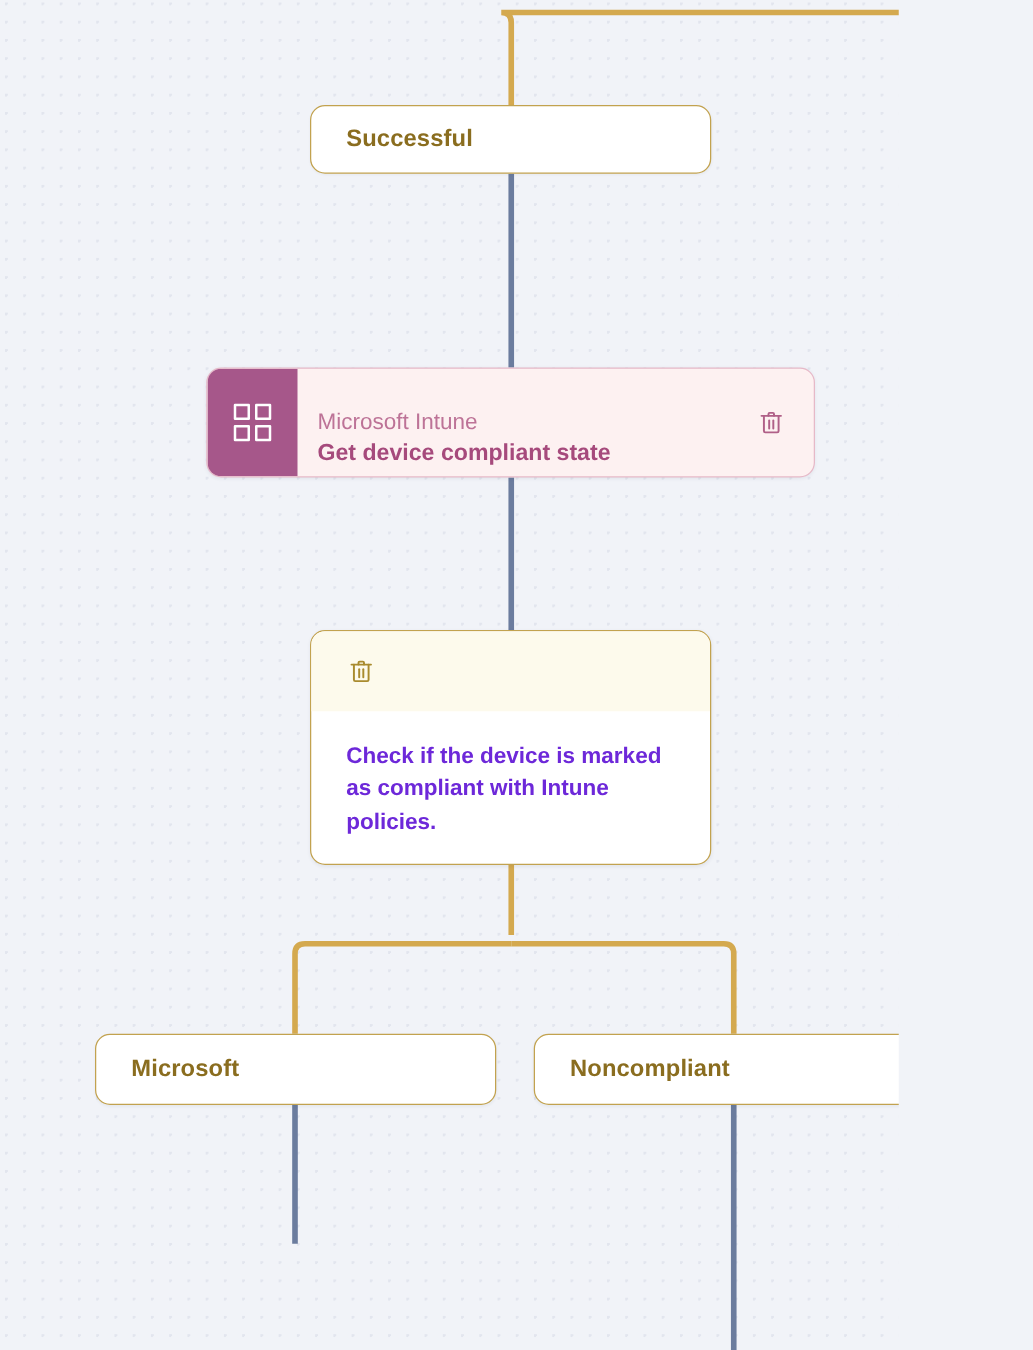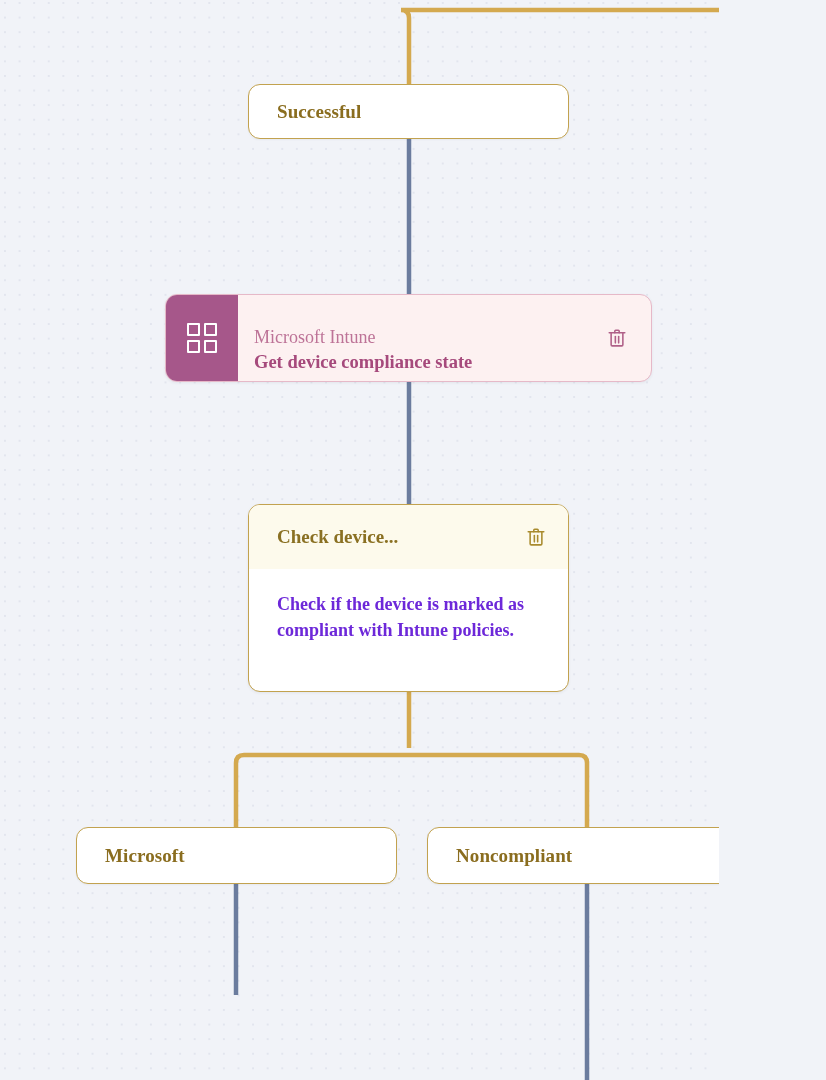--- a/index.html
+++ b/index.html
@@ -13,21 +13,20 @@
 
   #canvas {
     position: relative;
     width: 719px;
     height: 1080px;
     overflow: hidden;
     background-color: #f1f3f8;
     background-image: radial-gradient(circle at 1px 1px, #e2e5ee 1.1px, transparent 1.2px);
     background-size: 14.6px 14.6px;
     background-position: 4px 2px;
-    font-family: Liberation Serif, serif;
   }
 
   #edges {
     position: absolute;
     inset: 0;
     width: 826px;
     height: 1080px;
     pointer-events: none;
   }
 
@@ -224,38 +223,37 @@
     <div class="icon-pane">
       <span class="grid-icon">
         <i></i>
           <i></i>
           <i></i>
           <i></i>
       </span>
     </div>
     <div class="text-pane">
       <span class="app-name">Microsoft Intune</span>
-      <span class="op-name">Get device compliance state</span>
+      <span class="op-name">Get device compliant state</span>
     </div>
     <div class="trash-slot">
       <button class="trash-btn" aria-label="delete">
         <svg width="22" height="22" viewBox="0 0 24 24" stroke="#b06088" stroke-width="1.7" fill="none" stroke-linecap="round" stroke-linejoin="round">
           <path d="M3.5 6.2 h17"></path>
           <path d="M9.6 6.2 V4.6 a1 1 0 0 1 1-1 h2.8 a1 1 0 0 1 1 1 V6.2"></path>
           <path d="M5.6 6.2 v13.2 a1.2 1.2 0 0 0 1.2 1.2 h10.4 a1.2 1.2 0 0 0 1.2-1.2 V6.2"></path>
           <path d="M10.2 10.3 v7"></path>
           <path d="M13.8 10.3 v7"></path>
         </svg>
       </button>
     </div>
   </div>
 
   <div class="node" id="node-condition">
     <div class="cond-head">
-      <span class="cond-title">Check device...</span>
       <button class="trash-btn" aria-label="delete">
         <svg width="22" height="22" viewBox="0 0 24 24" stroke="#a98b2e" stroke-width="1.7" fill="none" stroke-linecap="round" stroke-linejoin="round">
           <path d="M3.5 6.2 h17"></path>
           <path d="M9.6 6.2 V4.6 a1 1 0 0 1 1-1 h2.8 a1 1 0 0 1 1 1 V6.2"></path>
           <path d="M5.6 6.2 v13.2 a1.2 1.2 0 0 0 1.2 1.2 h10.4 a1.2 1.2 0 0 0 1.2-1.2 V6.2"></path>
           <path d="M10.2 10.3 v7"></path>
           <path d="M13.8 10.3 v7"></path>
         </svg>
       </button>
     </div>

